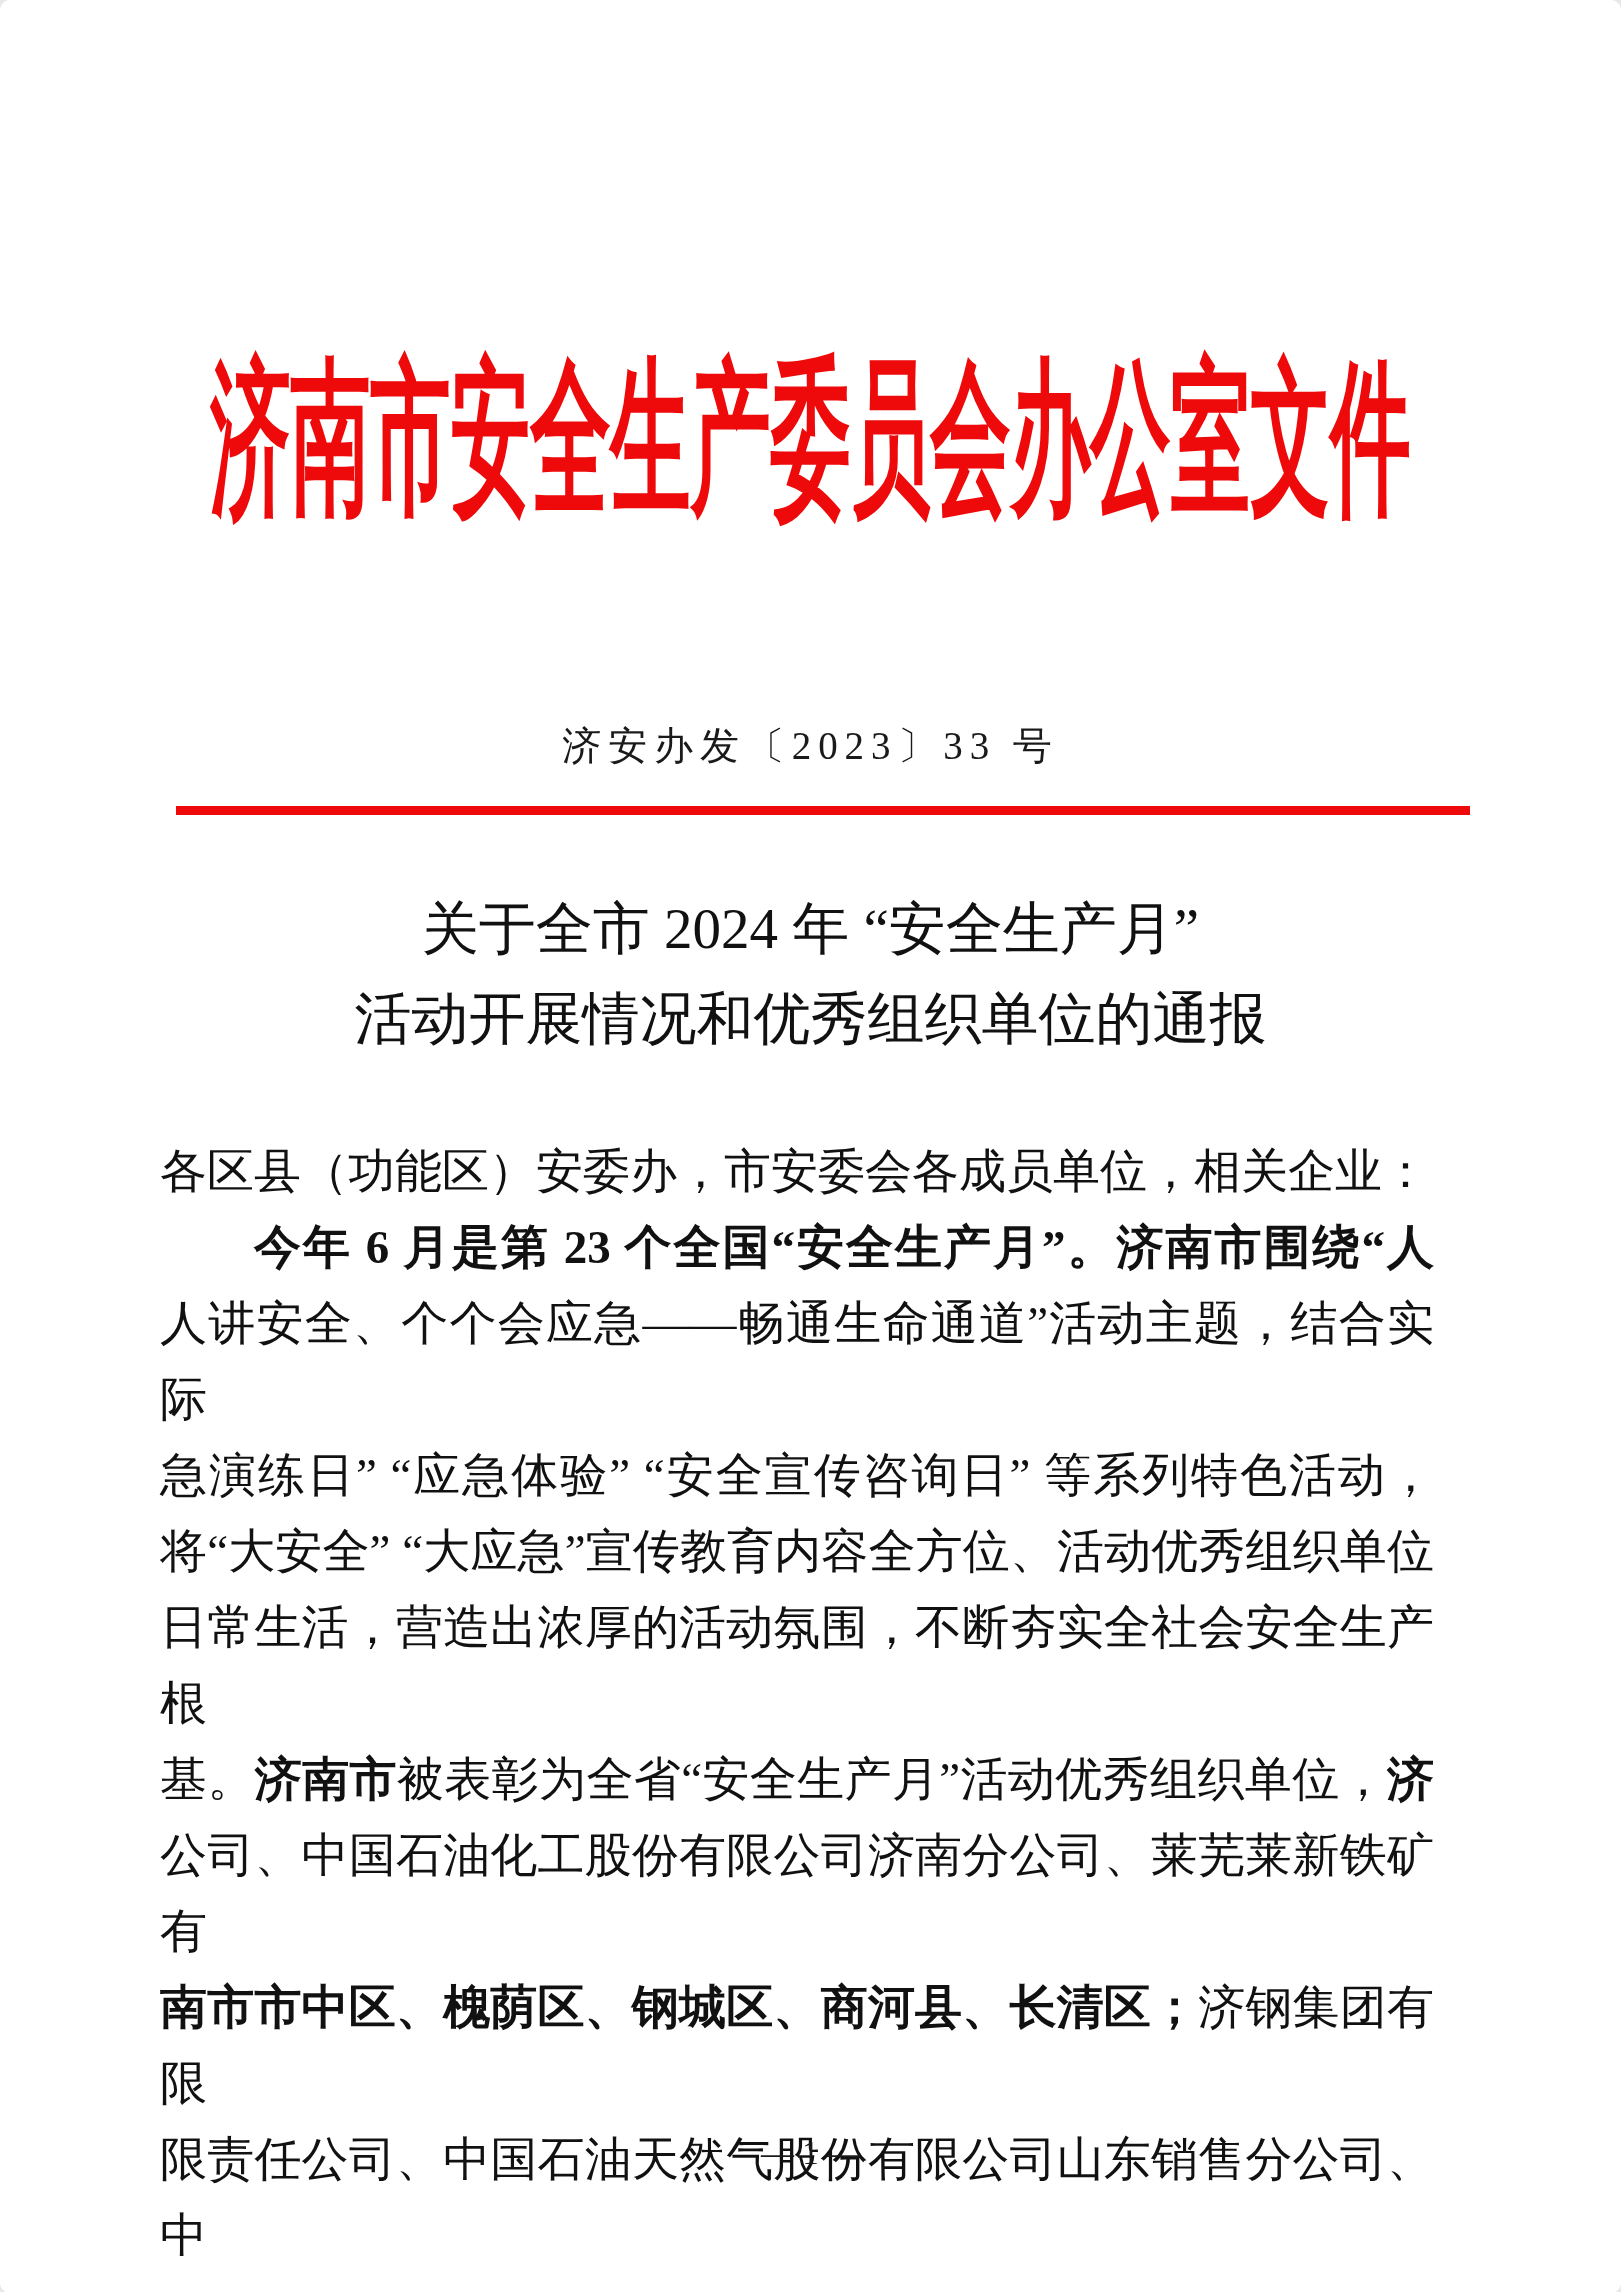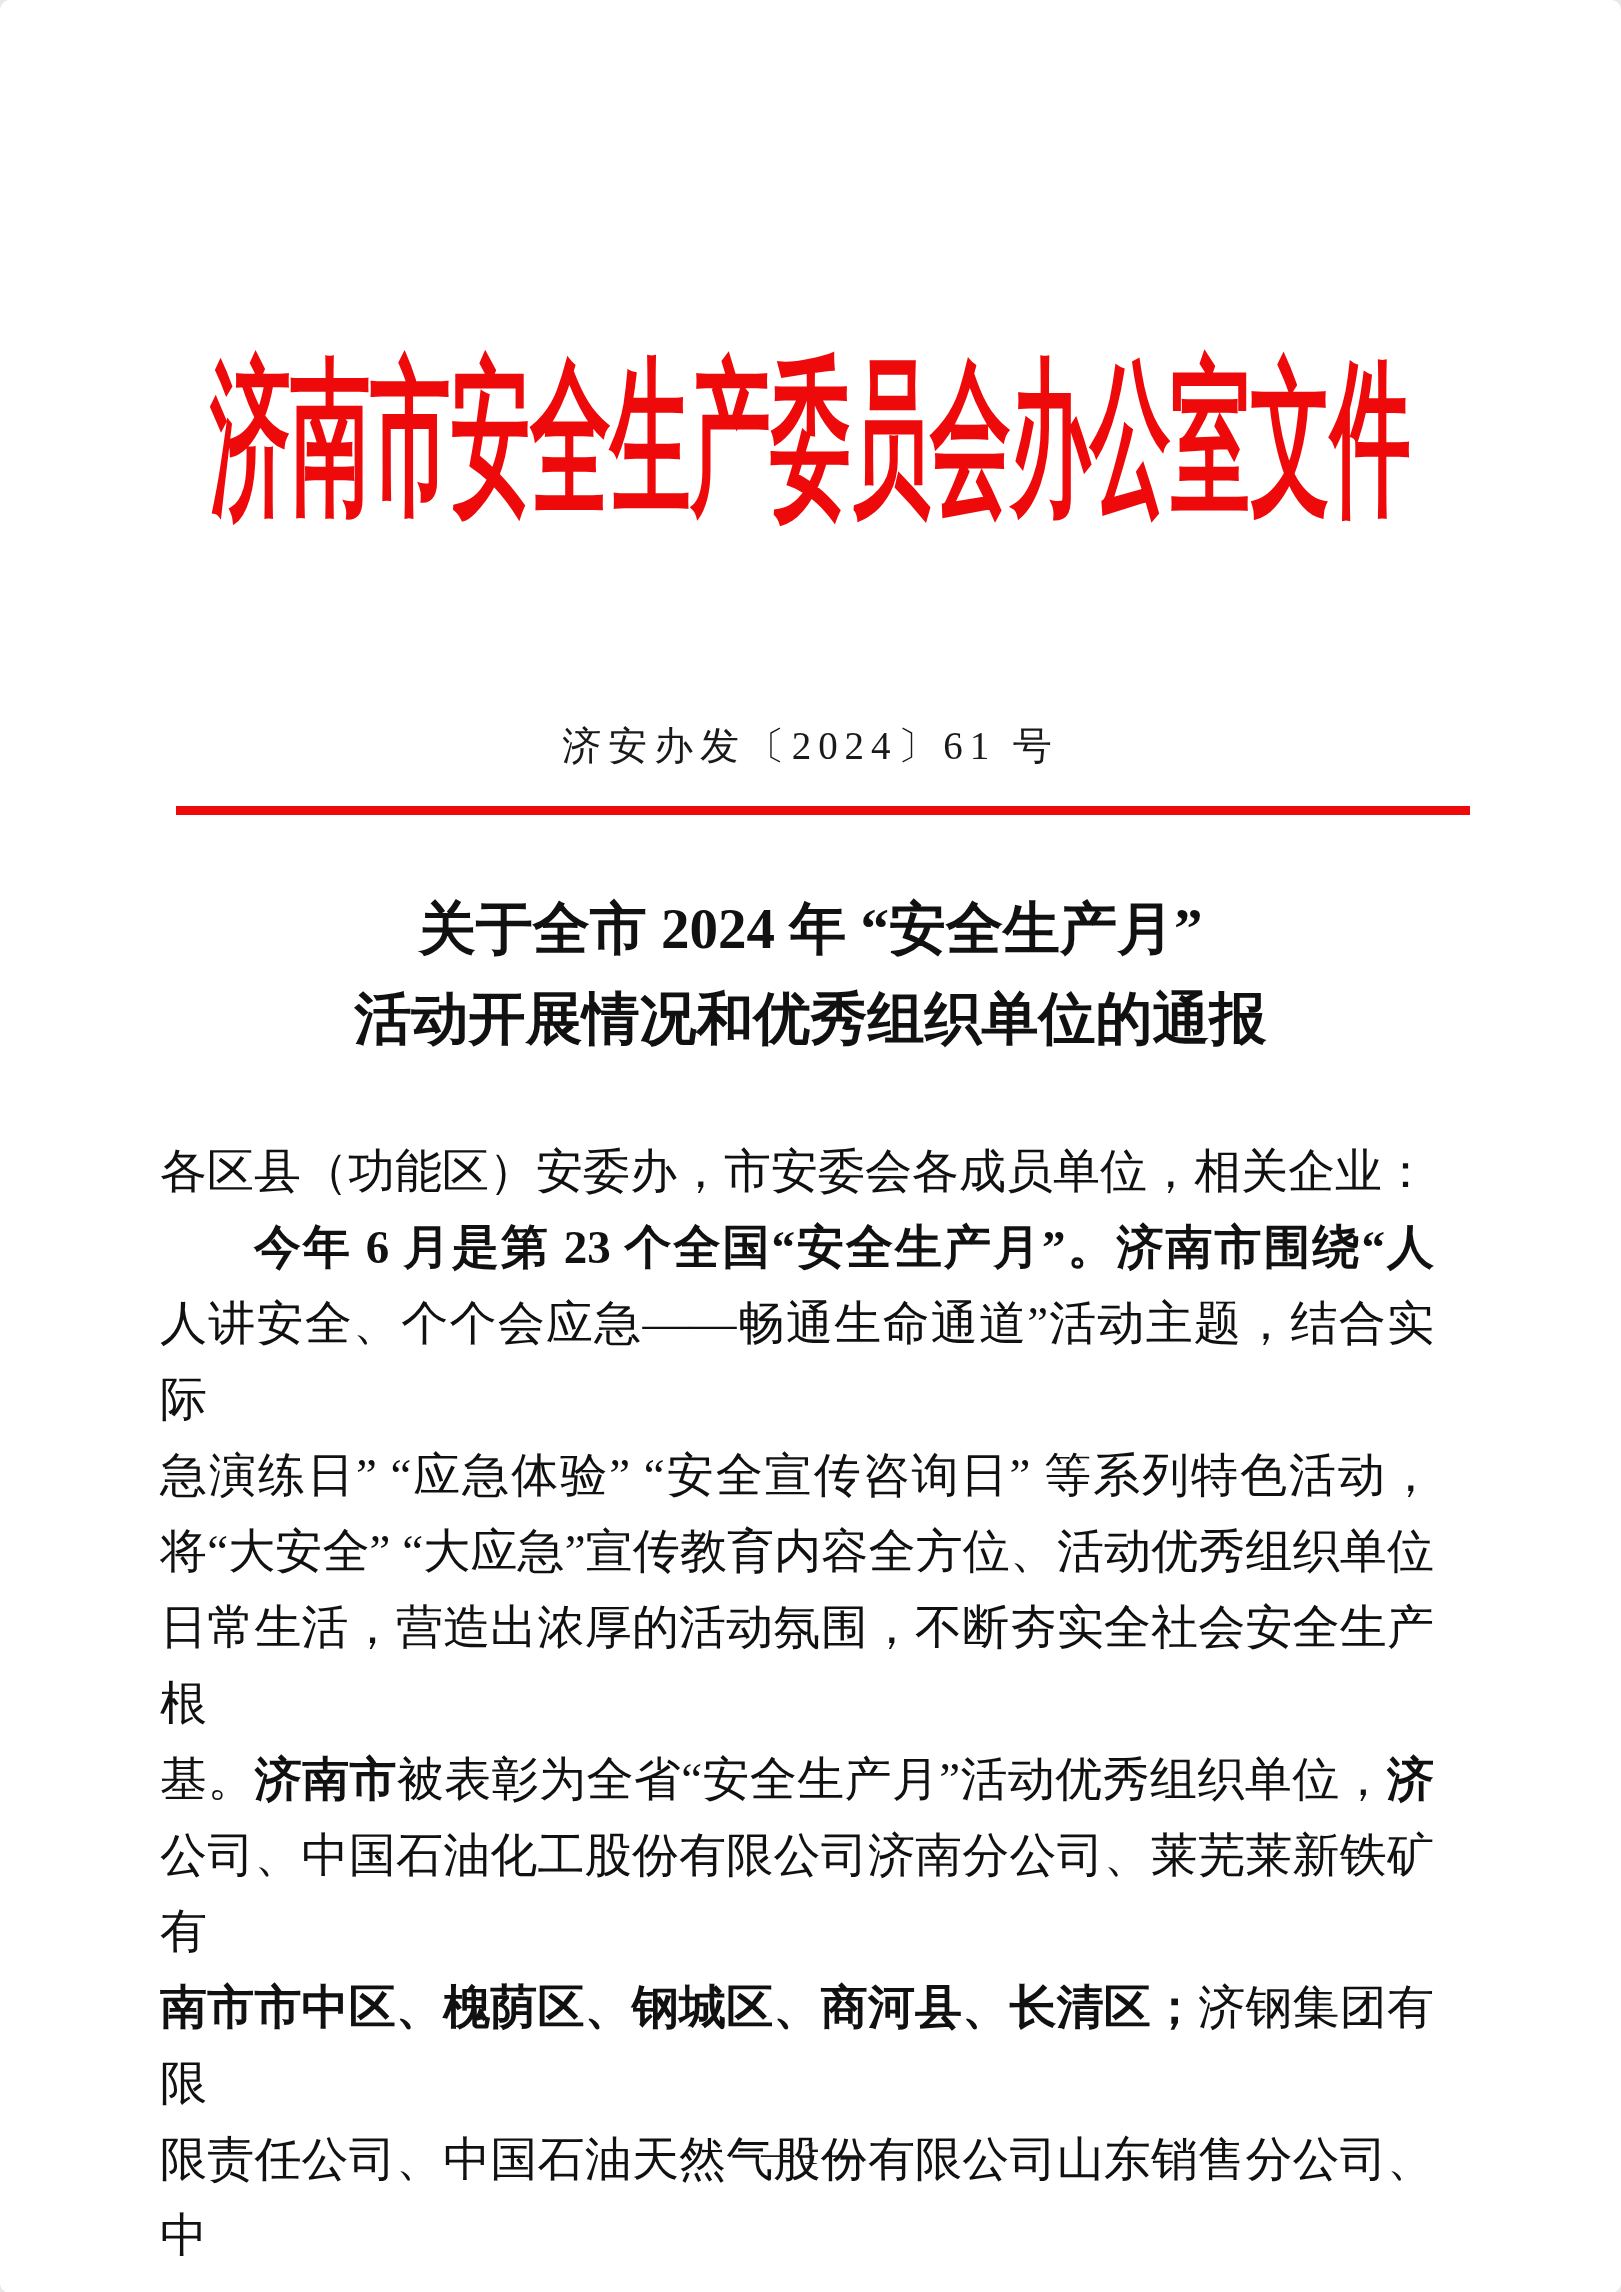--- a/index.html
+++ b/index.html
@@ -49,21 +49,21 @@
   }
   .doc-title {
     position: absolute;
     top: 884px;
     left: 0;
     width: 100%;
     margin: 0;
     text-align: center;
     font-size: 57px;
     line-height: 90px;
-    font-weight: bold;
+    font-weight: normal;
     color: #111111;
   }
   .body-text-block {
     position: absolute;
     top: 1133px;
     left: 160px;
     width: 1274px;
     font-size: 47px;
     line-height: 76px;
     color: #111111;
@@ -83,21 +83,21 @@
     color: #1a1a1a;
   }
 </style>
 </head>
 <body>
 
 <div class="page">
 
   <div class="red-header">济南市安全生产委员会办公室文件</div>
 
-  <div class="doc-number">济安办发〔2024〕61 号</div>
+  <div class="doc-number">济安办发〔2023〕33 号</div>
 
   <div class="red-line"></div>
 
   <h1 class="doc-title">
     <span>关于全市 2024 年 “安全生产月”</span><br>
     <span>活动开展情况和优秀组织单位的通报</span>
   </h1>
 
   <div class="body-text-block">
     <div class="line">各区县（功能区）安委办，市安委会各成员单位，相关企业：</div>

